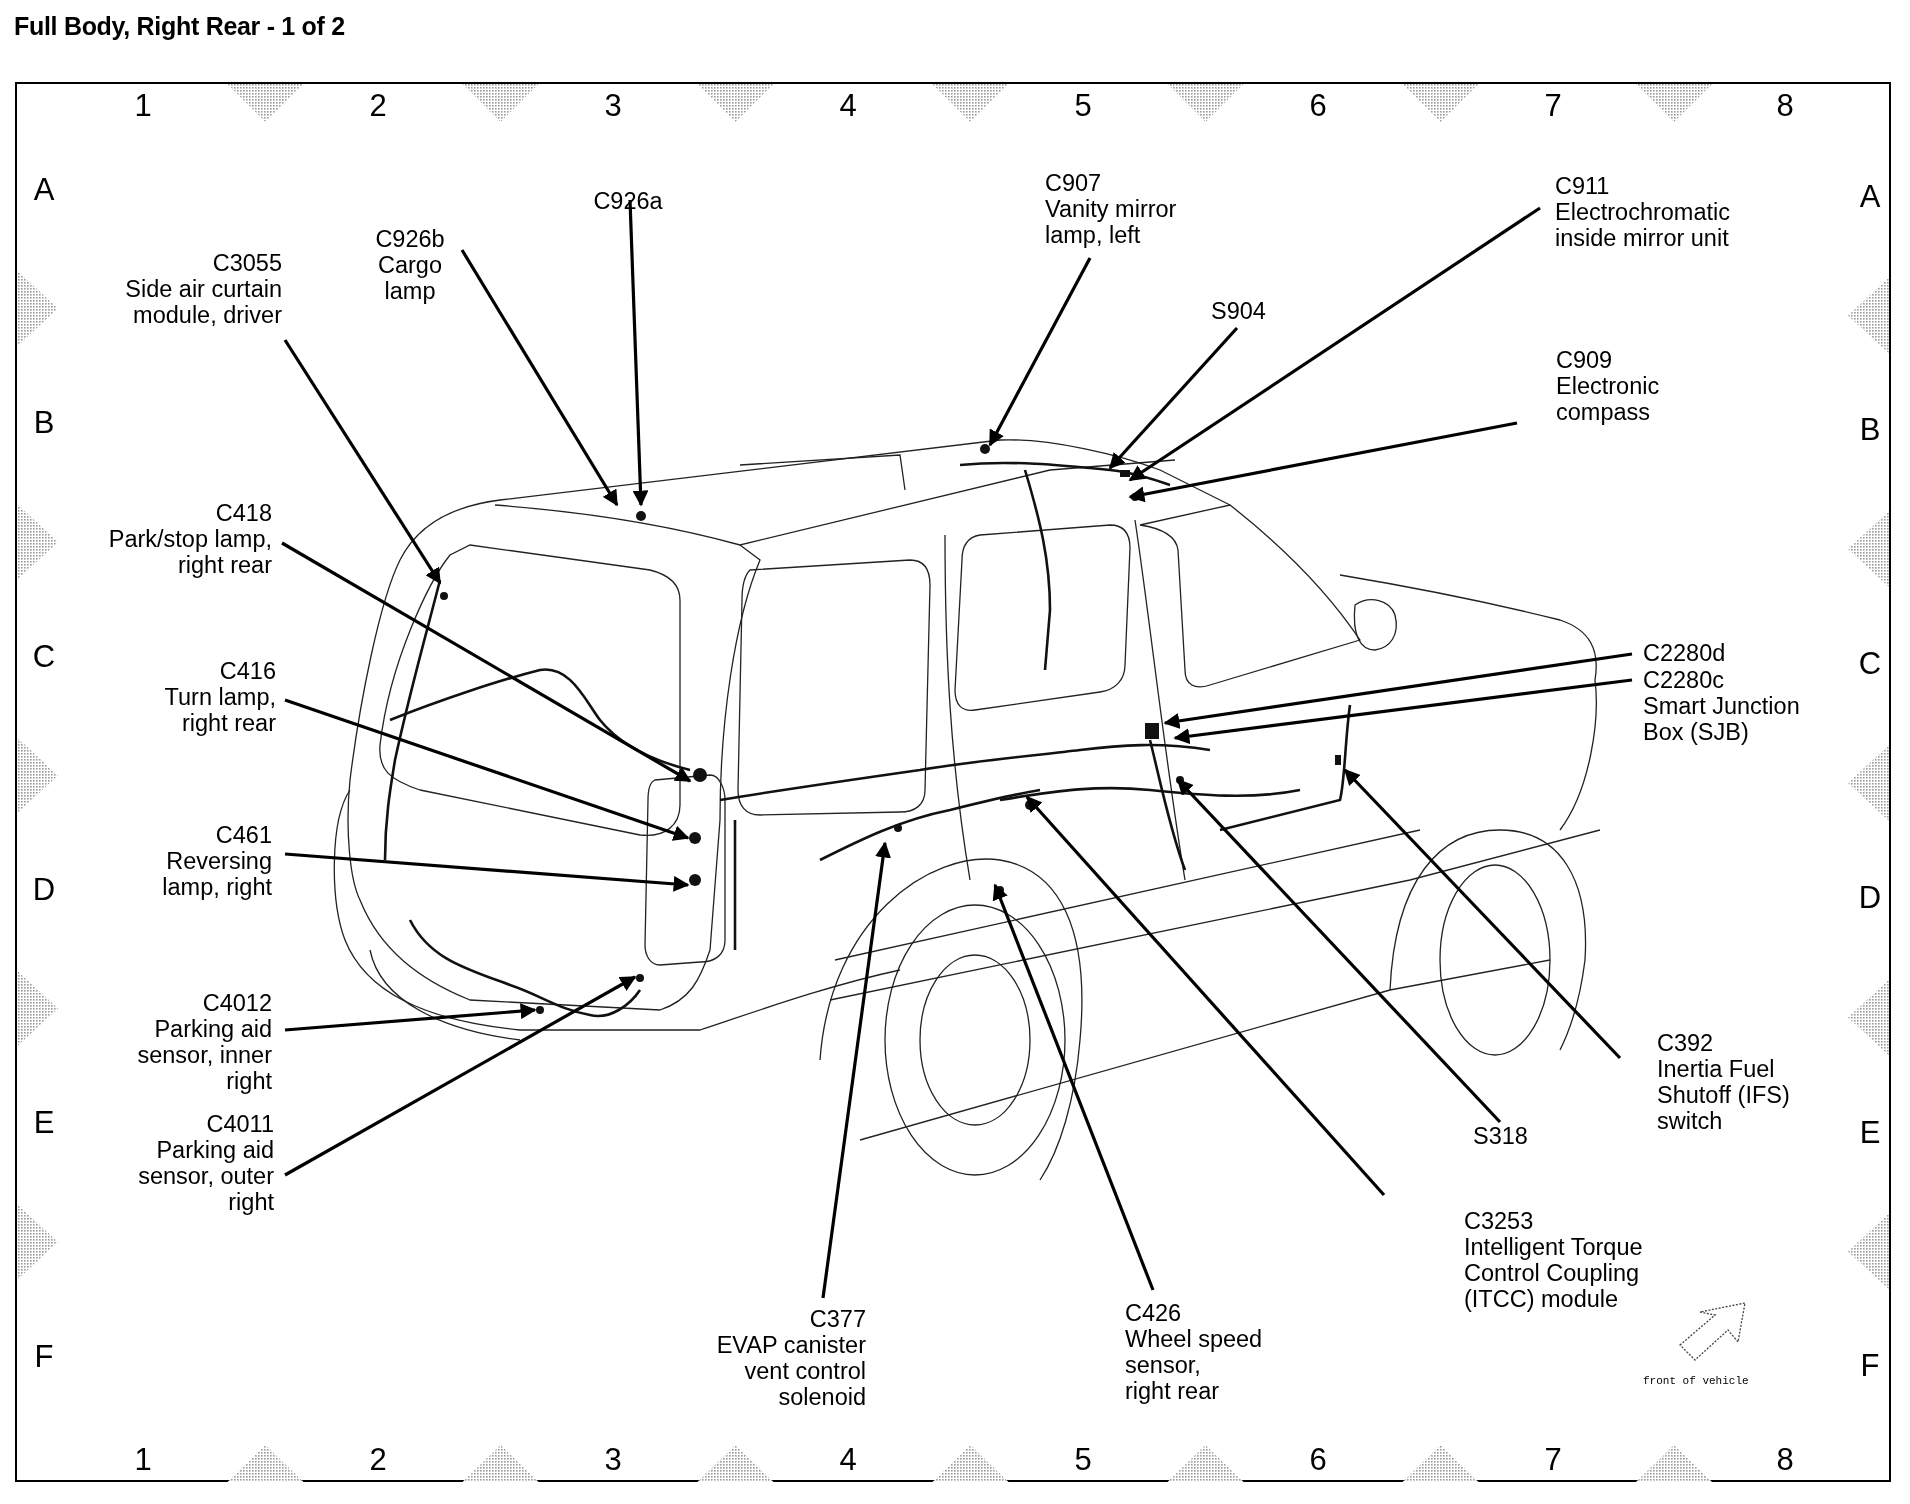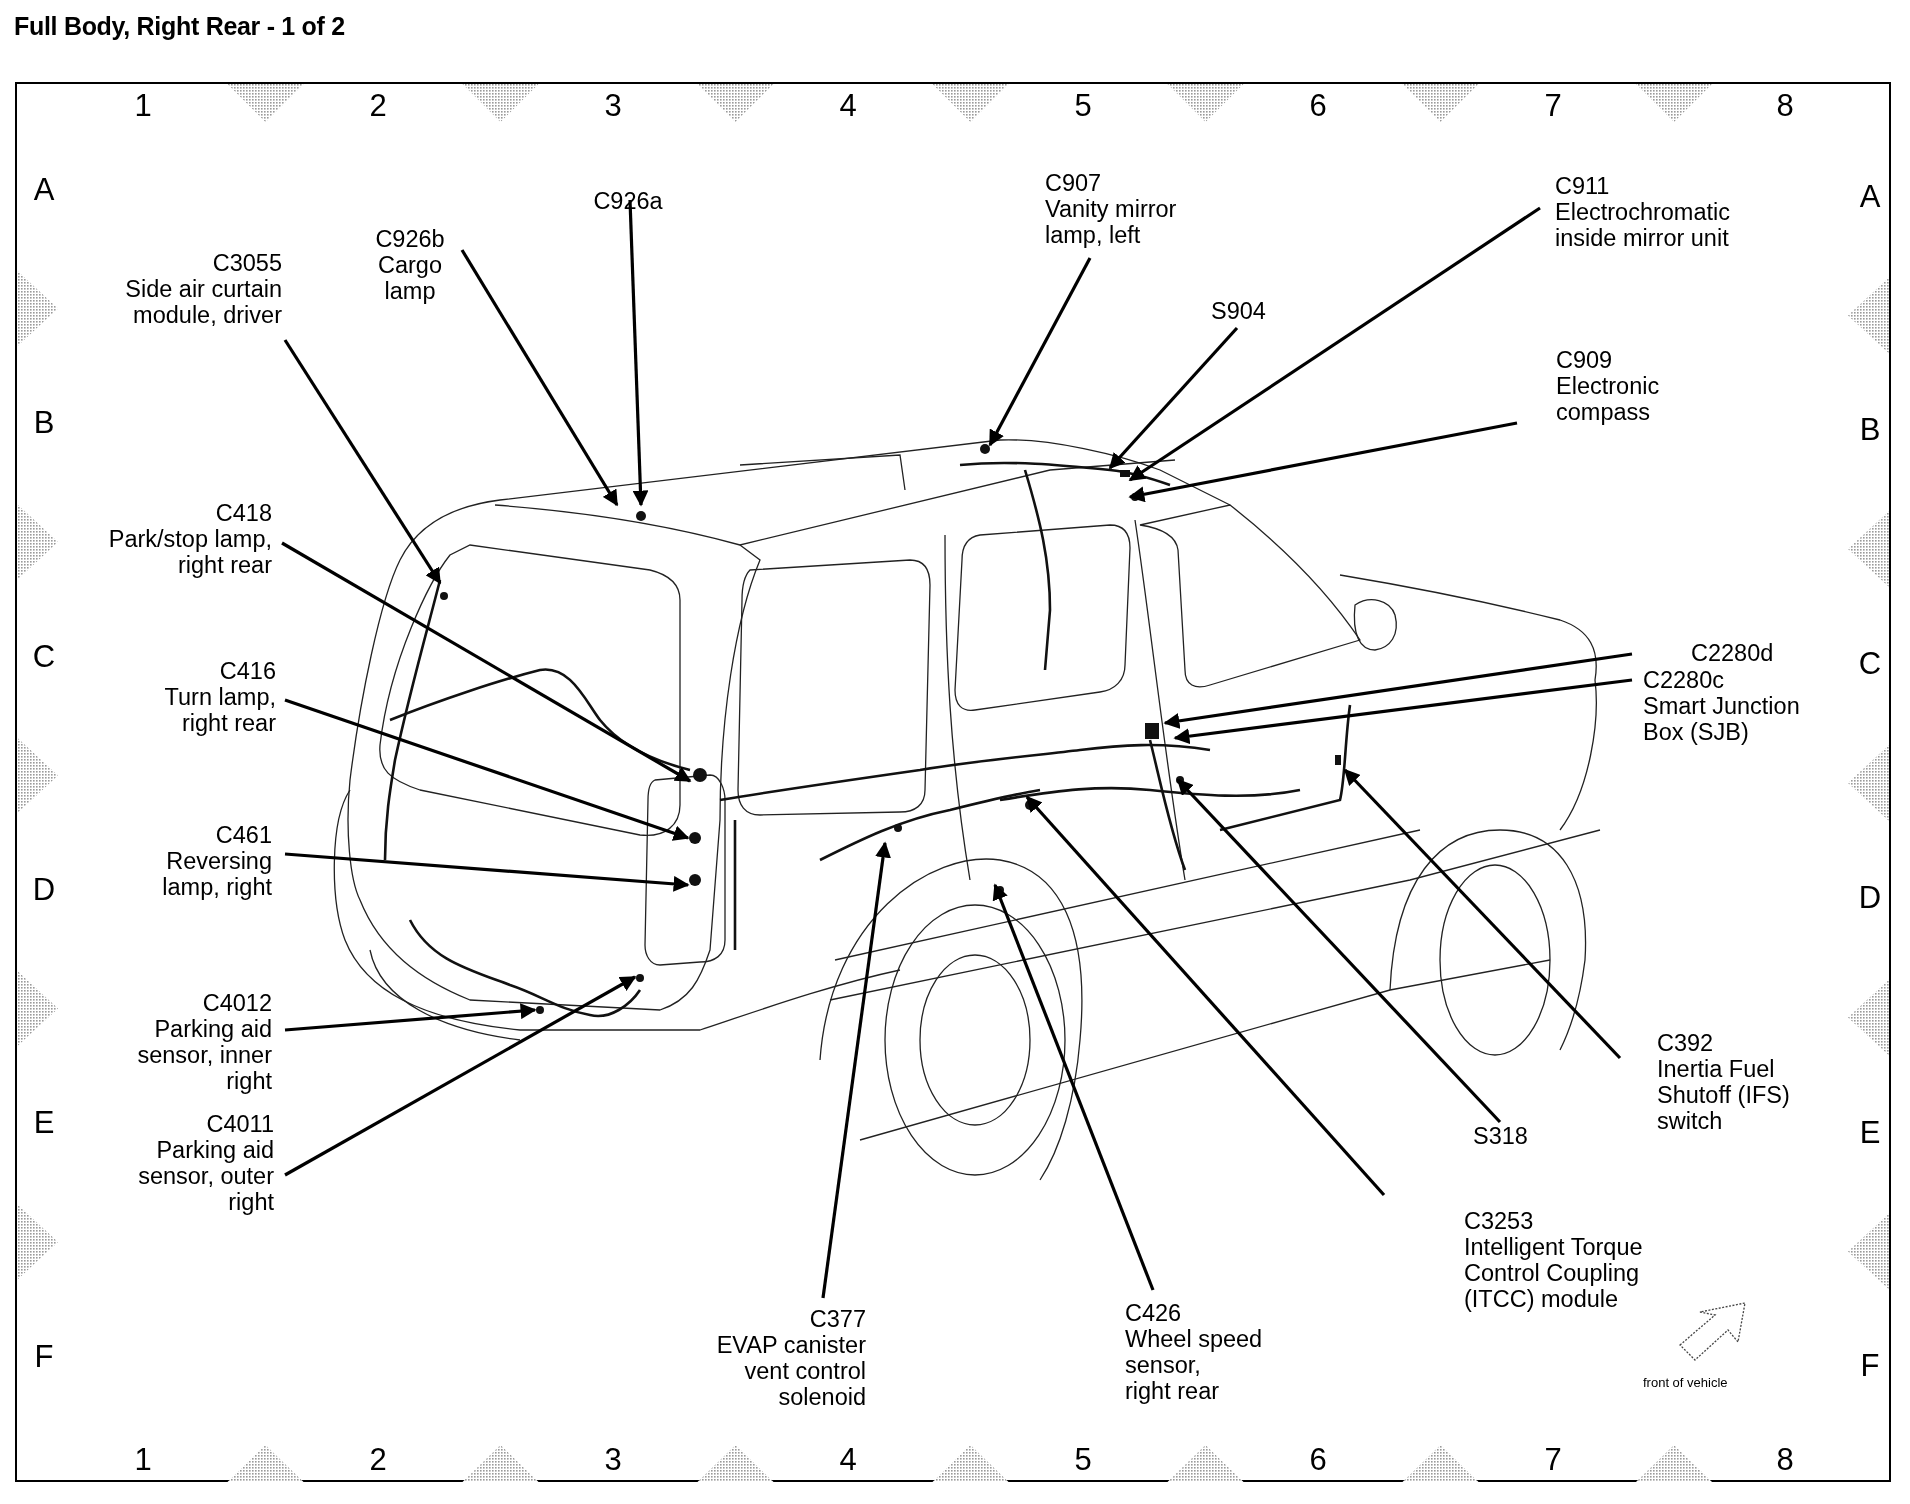--- a/index.html
+++ b/index.html
@@ -6,21 +6,21 @@
   body { width:1910px; height:1504px; position:relative; overflow:hidden;
          font-family:"Liberation Sans", sans-serif; color:#000; }
   #page-title { position:absolute; left:14px; top:12px; font-size:25px; font-weight:bold; letter-spacing:-0.3px; }
   #frame { position:absolute; left:15px; top:82px; width:1876px; height:1400px; border:2px solid #000; box-sizing:border-box; }
   .grid-num { position:absolute; font-size:31px; transform:translate(-50%,-50%); }
   .grid-let { position:absolute; font-size:31px; transform:translate(-50%,-50%); }
   .label { position:absolute; font-size:23.5px; line-height:26px; white-space:nowrap; }
   .label.r { text-align:right; }
   .label.l { text-align:left; }
   .label.c { text-align:center;margin-top:26px; }
-  #front-label { position:absolute; font-size:13px; }
+  #front-label { position:absolute; font-size:11px;font-family:Liberation Mono, monospace; }
   svg#drawing { position:absolute; left:0; top:0; }
 </style>
 </head>
 <body>
 
 <div id="page-title">Full Body, Right Rear - 1 of 2</div>
 
 <div id="frame"></div>
 
 <svg id="drawing" width="1910" height="1504" viewBox="0 0 1910 1504">
@@ -242,21 +242,21 @@
   <div>Turn lamp,</div>
   <div>right rear</div>
 </div>
 
 <div class="label r" style="right:1638px;top:822px;">
   <div>C461</div>
   <div>Reversing</div>
   <div>lamp, right</div>
 </div>
 
-<div class="label l" style="left:1643px;top:640px;margin-left:48px;">
+<div class="label l" style="left:1643px;top:640px;">
   <div>C2280d</div>
 </div>
 
 <div class="label l" style="left:1643px;top:667px;">
   <div>C2280c</div>
   <div>Smart Junction</div>
   <div>Box (SJB)</div>
 </div>
 
 <div class="label r" style="right:1638px;top:990px;">

